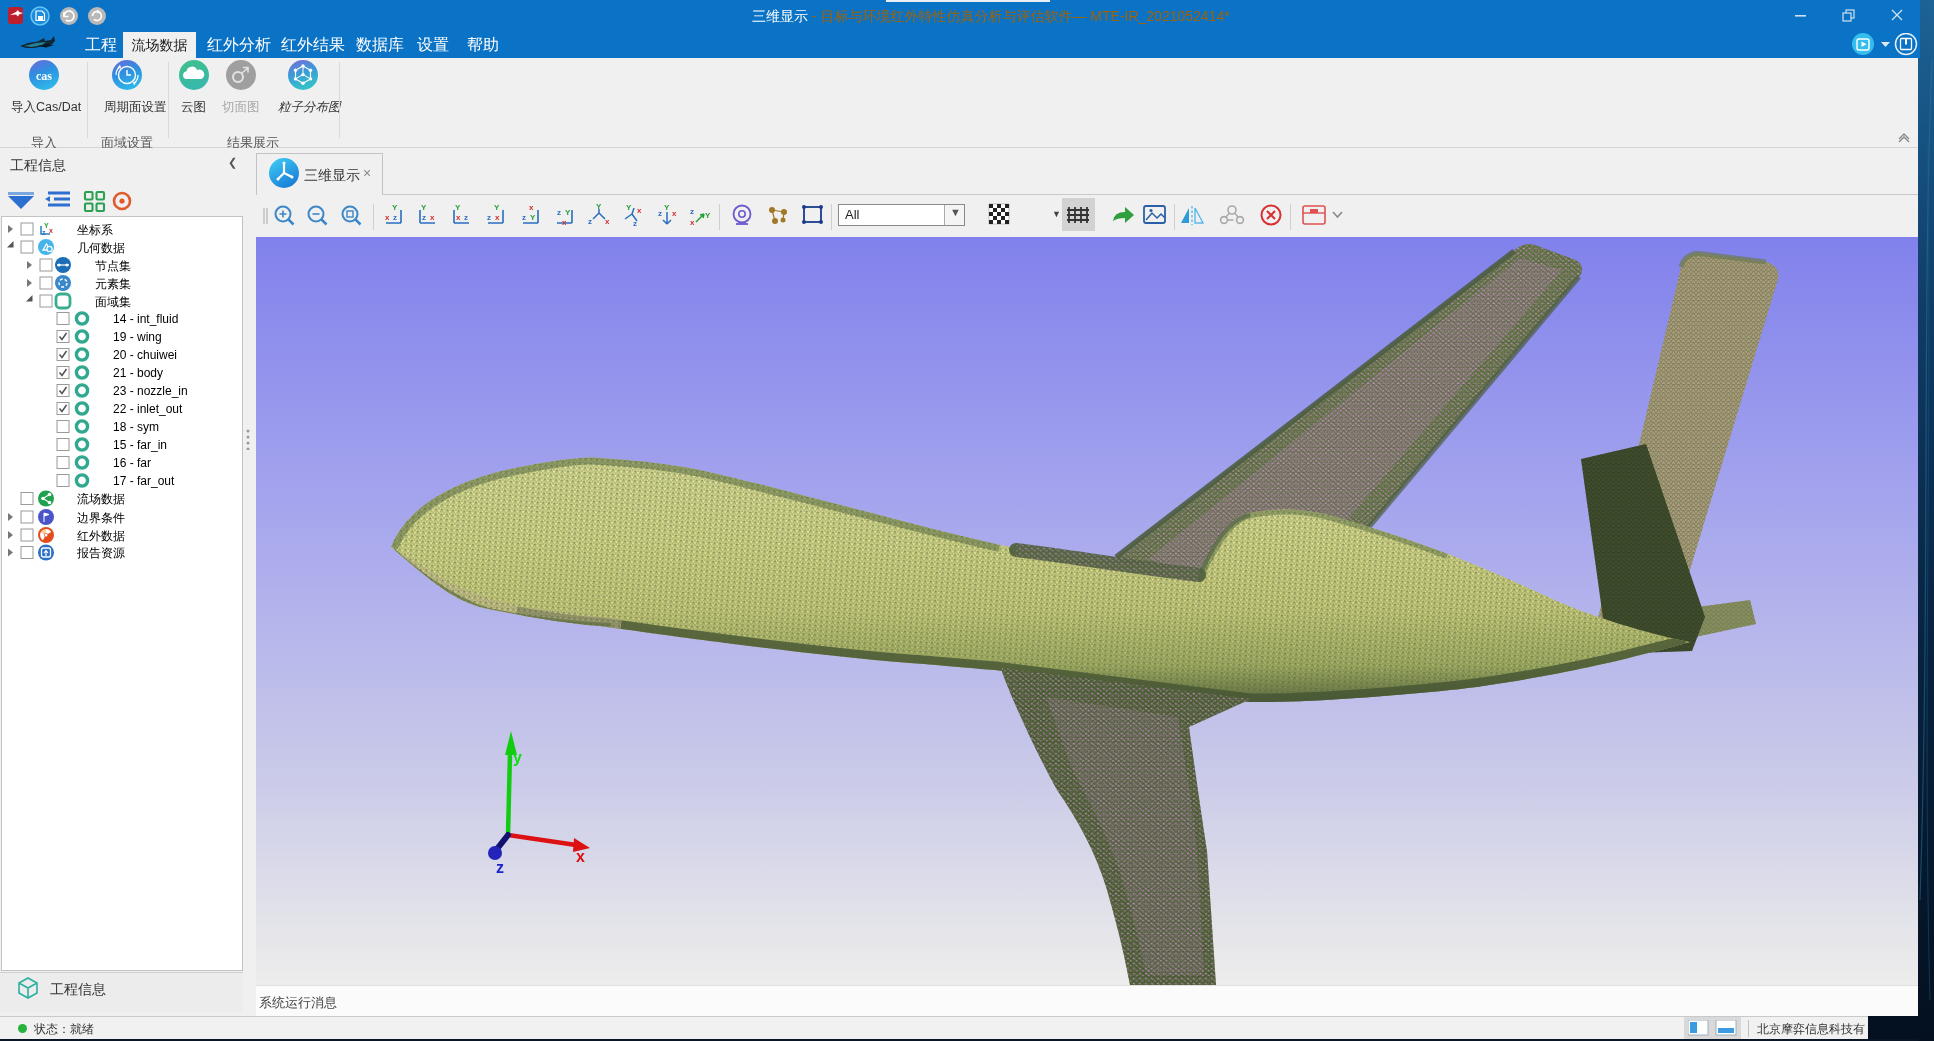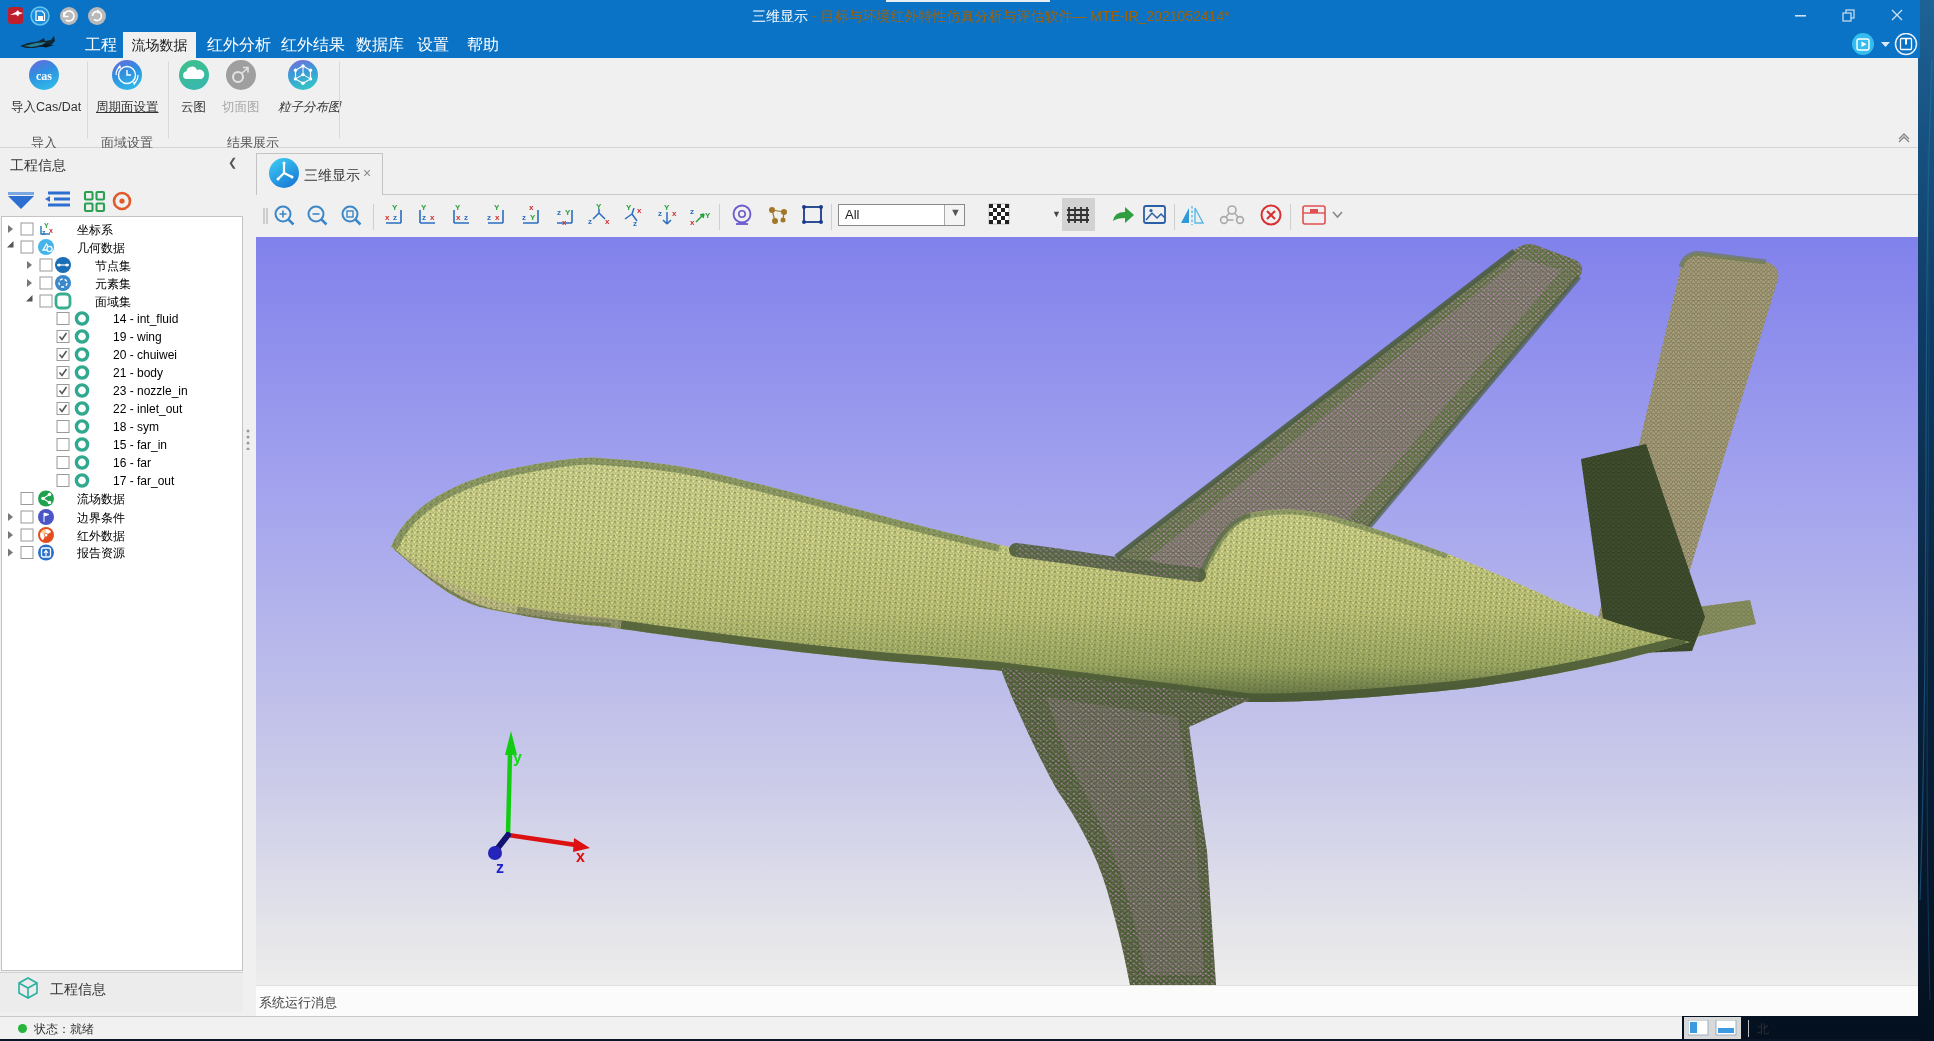--- a/index.html
+++ b/index.html
@@ -34,21 +34,21 @@
 #vtab { position:absolute; left:0px; top:5px; width:127px; height:42px; background:#f0f0f0; border:1px solid #c3c3c3; border-bottom:none; }
 #vtab .txt { position:absolute; left:47px; top:13px; font-size:14px; color:#333; }
 #vtab .cls { position:absolute; left:106px; top:11px; font-size:14px; color:#888; }
 #viewtools { left:256px; top:196px; width:1662px; height:41px; background:#f0f0f0; }
 .vsep { position:absolute; top:8px; width:1px; height:26px; background:#cfcfcf; }
 
 #viewport { left:256px; top:237px; width:1662px; height:748px; }
 
 #msgbar { left:256px; top:985px; width:1662px; height:31px; background:#fbfbfb; border-top:1px solid #e0e0e0; }
 #msgbar span { position:absolute; left:3px; top:8px; font-size:13px; color:#444;text-align:right; }
-#statusbar { left:0; top:1016px; width:1682px; height:23px; background:#f1f1f1; border-top:1px solid #c9c9c9;padding-left:32px; }
+#statusbar { left:0; top:1016px; width:1868px; height:23px; background:#f1f1f1; border-top:1px solid #c9c9c9;padding-left:32px; }
 #statusbar .st { position:absolute; left:34px; top:4px; font-size:12px; color:#333; }
 #statusbar .dot { position:absolute; left:18px; top:7px; width:9px; height:9px; border-radius:50%; background:#27b43a; }
 #statusbar .co { position:absolute; left:1757px; top:4px; font-size:12px; color:#333; }
 #botline { left:0; top:1039px; width:1918px; height:2px; background:#0a1626; }
 </style>
 </head>
 <body>
 
 <div class="abs" id="titlebar"></div>
 <div class="abs" id="topline"></div>
@@ -90,21 +90,21 @@
   <rect x="12" y="6" width="12" height="11" rx="2" fill="none" stroke="#fff" stroke-width="1.4"></rect>
   <path d="M16.5 8.5 l5 2.8 l-5 2.8 z" fill="#fff"></path>
   <path d="M36 9 l4.5 5 l4.5 -5 z" fill="#dce9f4"></path>
   <circle cx="61" cy="11" r="10.5" fill="none" stroke="#e7f0f8" stroke-width="1.5"></circle>
   <rect x="55.5" y="5.5" width="11" height="11" rx="1" fill="none" stroke="#fff" stroke-width="1.3"></rect>
   <rect x="60" y="5.5" width="2" height="6" fill="#fff"></rect>
 </svg>
 
 <div class="abs" id="ribbon">
   <div class="riblabel" style="left:11px;">导入Cas/Dat</div>
-  <div class="riblabel" style="left:96px;text-decoration:underline;">周期面设置</div>
+  <div class="riblabel" style="left:104px;">周期面设置</div>
   <div class="riblabel" style="left:181px;">云图</div>
   <div class="riblabel" style="left:222px; color:#a8a8a8;">切面图</div>
   <div class="riblabel" style="left:278px;font-style:italic;">粒子分布图</div>
   <div class="ribgroup" style="left:31px;">导入</div>
   <div class="ribgroup" style="left:101px;">面域设置</div>
   <div class="ribgroup" style="left:227px;">结果展示</div>
   <div class="ribsep" style="left:87px;"></div>
   <div class="ribsep" style="left:168px;"></div>
   <div class="ribsep" style="left:339px;"></div>
 </div>

